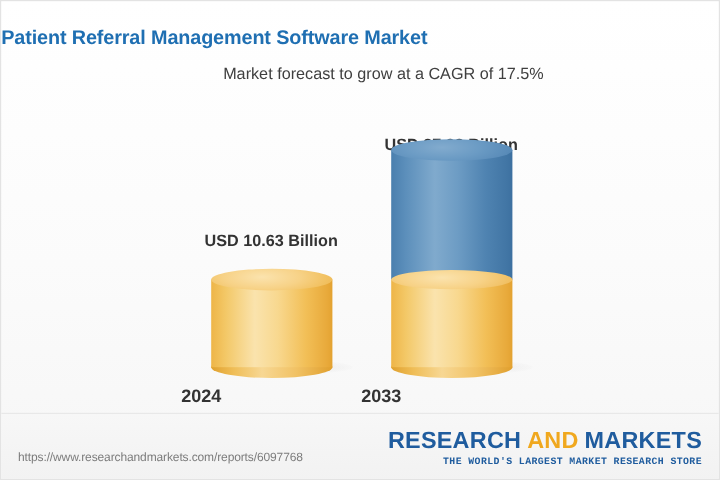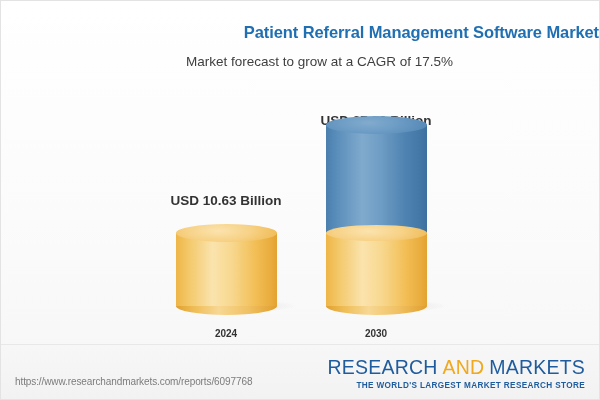--- a/index.html
+++ b/index.html
@@ -20,21 +20,21 @@
     background: linear-gradient(180deg, #ffffff 0%, #fbfbfb 55%, #f6f6f6 100%);
     border: 1px solid #e3e3e3;
     overflow: hidden;
   }
 
   
   #chart-title {
     position: absolute;
     left: 0; right: 0;
     top: 22px;
-    text-align: right;
+    text-align: left;
     font-size: 16.5px;
     font-weight: bold;
     color: #1f6fb2;
     letter-spacing: -0.1px;
   }
   #chart-subtitle {
     position: absolute;
     left: 0; right: 0;
     top: 53px;
     text-align: center;
@@ -68,22 +68,21 @@
     color: #333333;
     white-space: nowrap;
   }
   #value-label-2024 { bottom: 133px; text-align: center; }
   #value-label-2030 { bottom: 213px; }
 
   .category-label {
     position: absolute;
     left: 0; right: 0;
     bottom: 2px;
-    text-align: center;
-    font-size: 10px;
+    font-size: 15px;
     font-weight: bold;
     color: #333333;
   }
 
   
   .cylinder {
     position: absolute;
     left: 25px;
     width: 101px;
     bottom: 35px;
@@ -209,33 +208,34 @@
   }
   #logo {
     position: absolute;
     right: 14px;
     top: 357px;
     text-align: right;
     line-height: 1;
   }
   #logo-wordmark {
     font-size: 19.5px;
-    font-weight: normal;
+    font-weight: bold;
     letter-spacing: 0.2px;
     white-space: nowrap;
   }
   .logo-blue { color: #1f5c9e; }
   .logo-gold { color: #f0a81e; }
   #logo-tagline {
     margin-top: 4px;
     font-size: 8.2px;
     font-weight: bold;
     color: #1f5c9e;
     letter-spacing: 0.35px;
     white-space: nowrap;
+    font-family: Liberation Mono, monospace;
   }
 </style>
 </head>
 <body>
 
 <div id="card">
 
   <div id="chart-title">Patient Referral Management Software Market</div>
 
   <div id="chart-subtitle">Market forecast to grow at a CAGR of 17.5%</div>
@@ -269,21 +269,21 @@
         </div>
 
         <div class="cyl-seg" style="bottom:73px; height:108px;">
           <div class="cyl-body blue"></div>
           <div class="cyl-top blue"></div>
         </div>
 
         <div class="cyl-seam" style="bottom:65px;"></div>
       </div>
 
-      <div class="category-label">2030</div>
+      <div class="category-label">2033</div>
     </div>
 
   </div>
 
   <div id="footer"></div>
   <div id="footer-divider"></div>
 
   <div id="footer-url">https://www.researchandmarkets.com/reports/6097768</div>
 
   <div id="logo">

